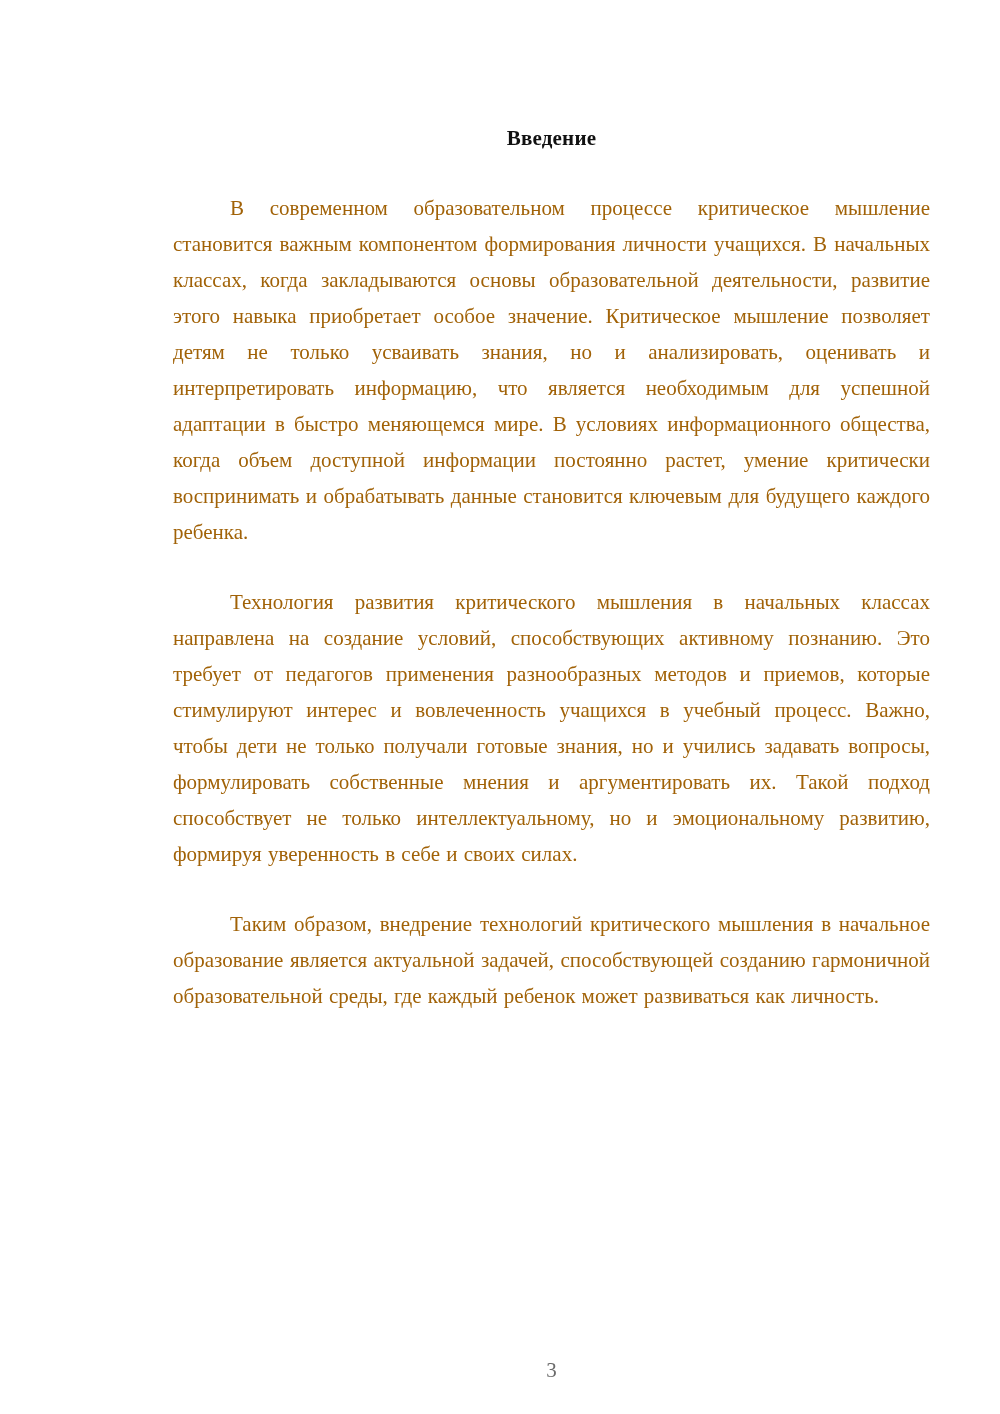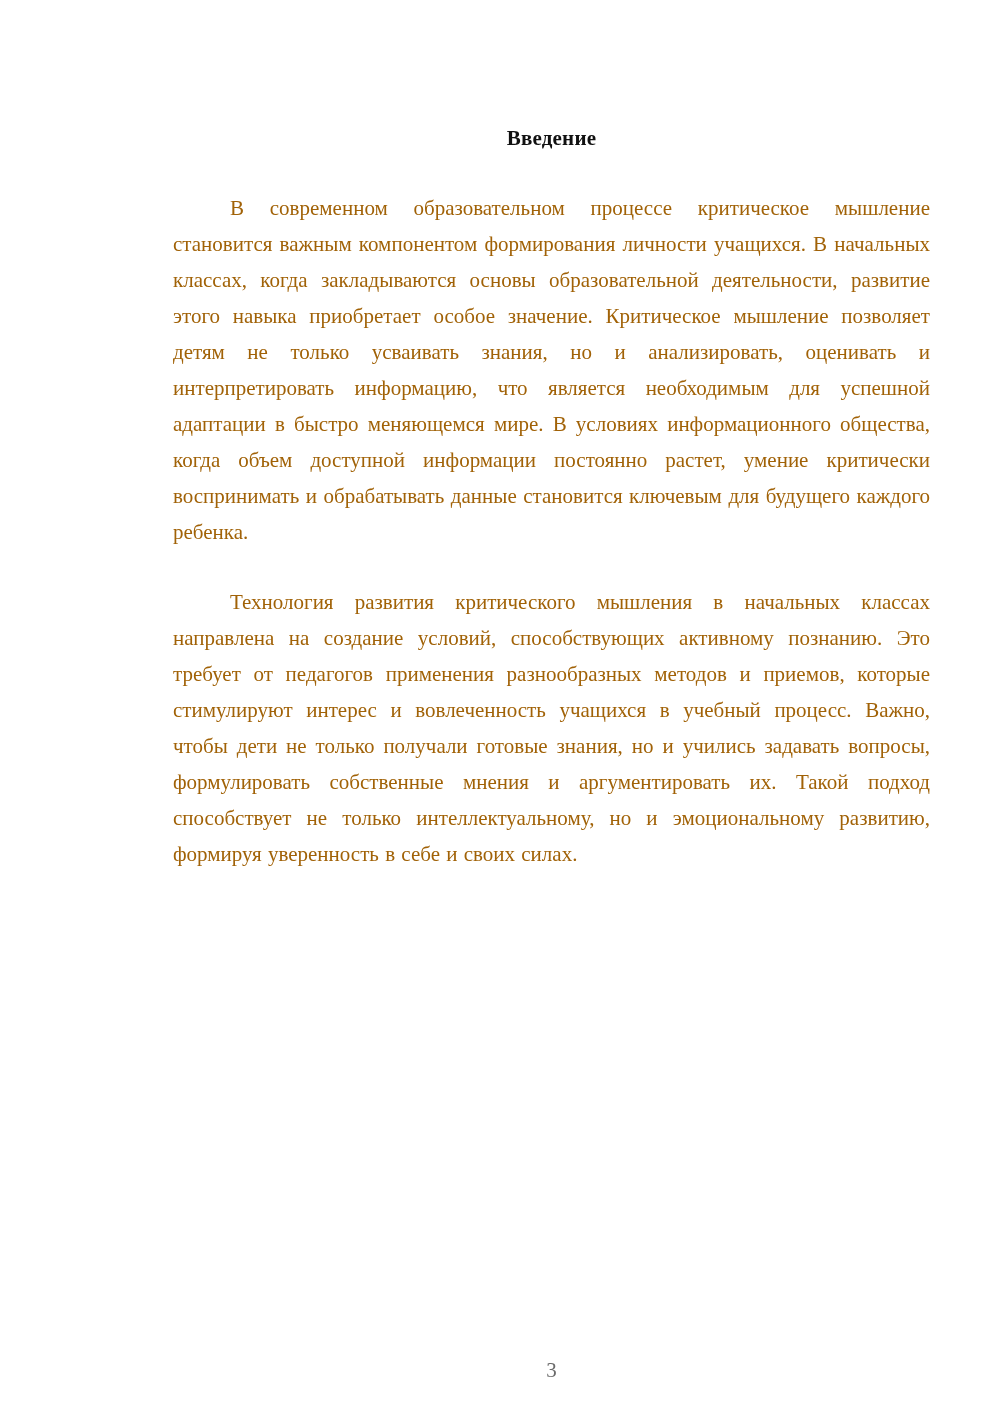--- a/index.html
+++ b/index.html
@@ -72,20 +72,21 @@
 <div class="page">
 
   <div class="content">
 
     <h1 class="doc-title">Введение</h1>
 
     <p class="doc-paragraph">В современном образовательном процессе критическое мышление становится важным компонентом формирования личности учащихся. В начальных классах, когда закладываются основы образовательной деятельности, развитие этого навыка приобретает особое значение. Критическое мышление позволяет детям не только усваивать знания, но и анализировать, оценивать и интерпретировать информацию, что является необходимым для успешной адаптации в быстро меняющемся мире. В условиях информационного общества, когда объем доступной информации постоянно растет, умение критически воспринимать и обрабатывать данные становится ключевым для будущего каждого ребенка.</p>
 
     <p class="doc-paragraph">Технология развития критического мышления в начальных классах направлена на создание условий, способствующих активному познанию. Это требует от педагогов применения разнообразных методов и приемов, которые стимулируют интерес и вовлеченность учащихся в учебный процесс. Важно, чтобы дети не только получали готовые знания, но и учились задавать вопросы, формулировать собственные мнения и аргументировать их. Такой подход способствует не только интеллектуальному, но и эмоциональному развитию, формируя уверенность в себе и своих силах.</p>
 
+    <p class="doc-paragraph">Таким образом, внедрение технологий критического мышления в начальное образование является актуальной задачей, способствующей созданию гармоничной образовательной среды, где каждый ребенок может развиваться как личность.</p>
 
   </div>
 
   <div class="page-footer">
     <span class="page-number">3</span>
   </div>
 
 </div>
 
 </body></html>

